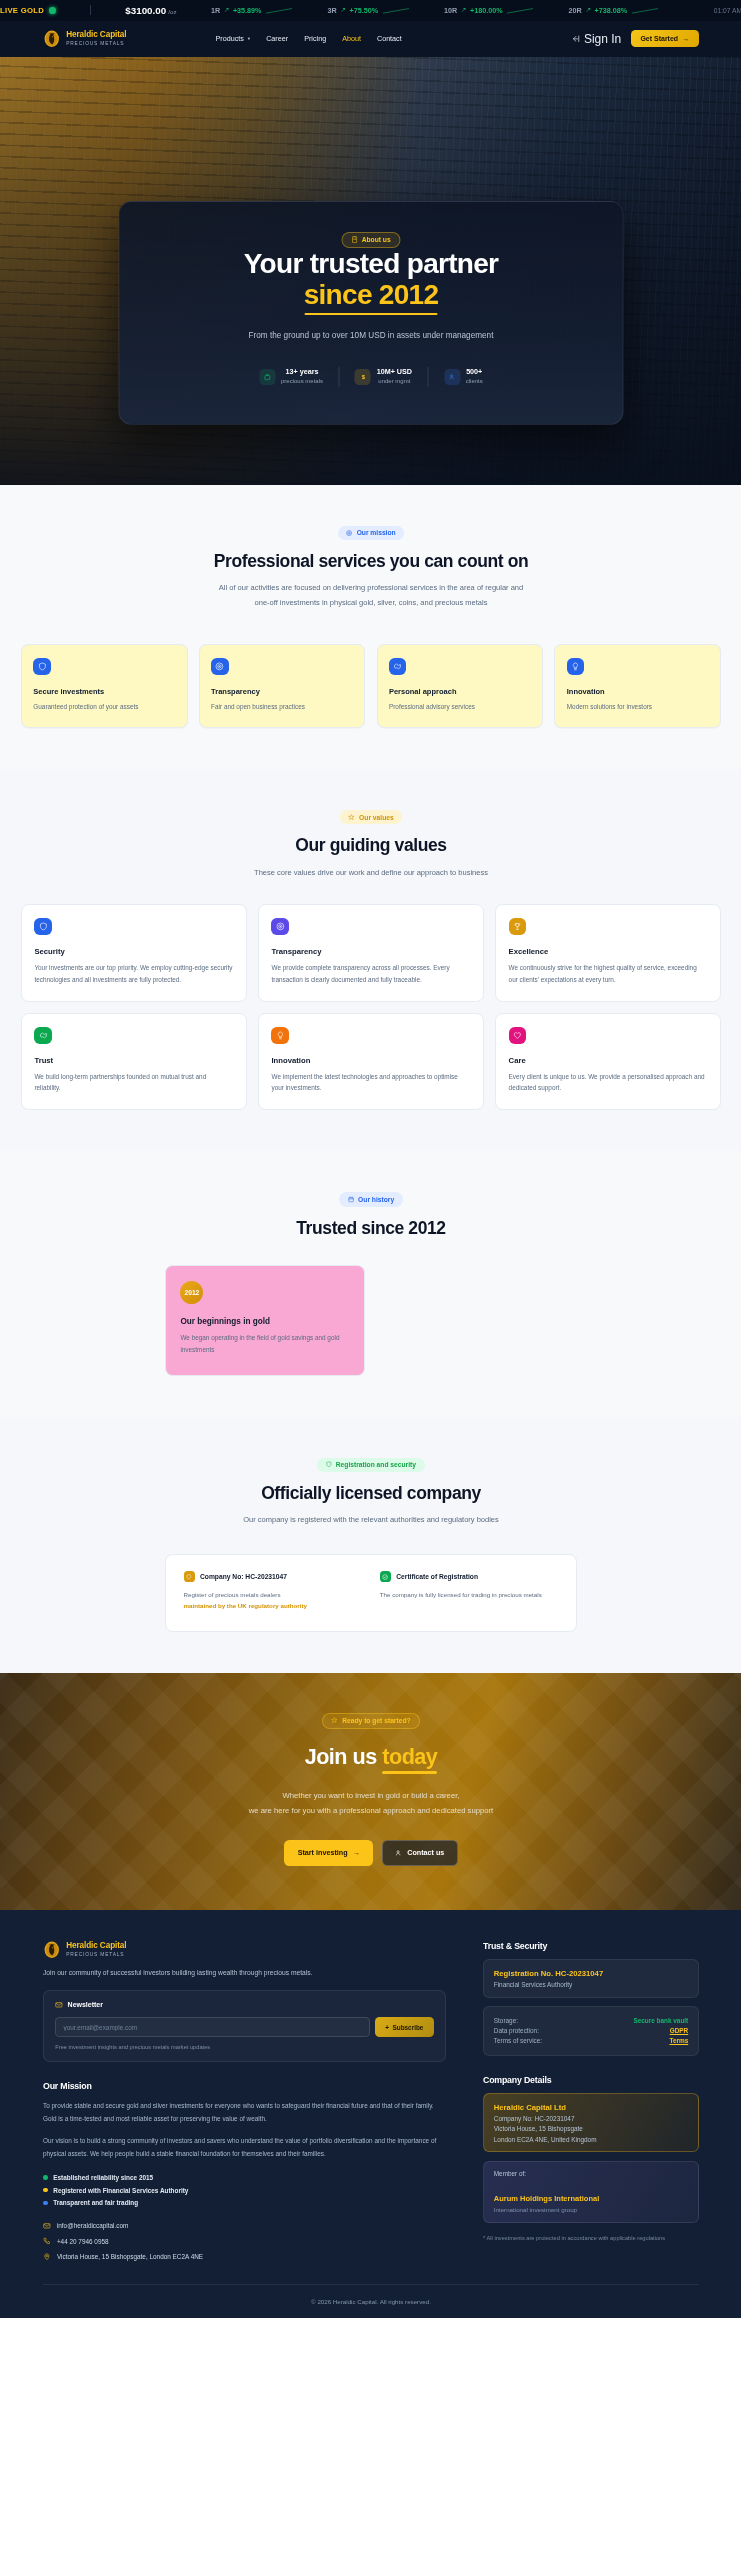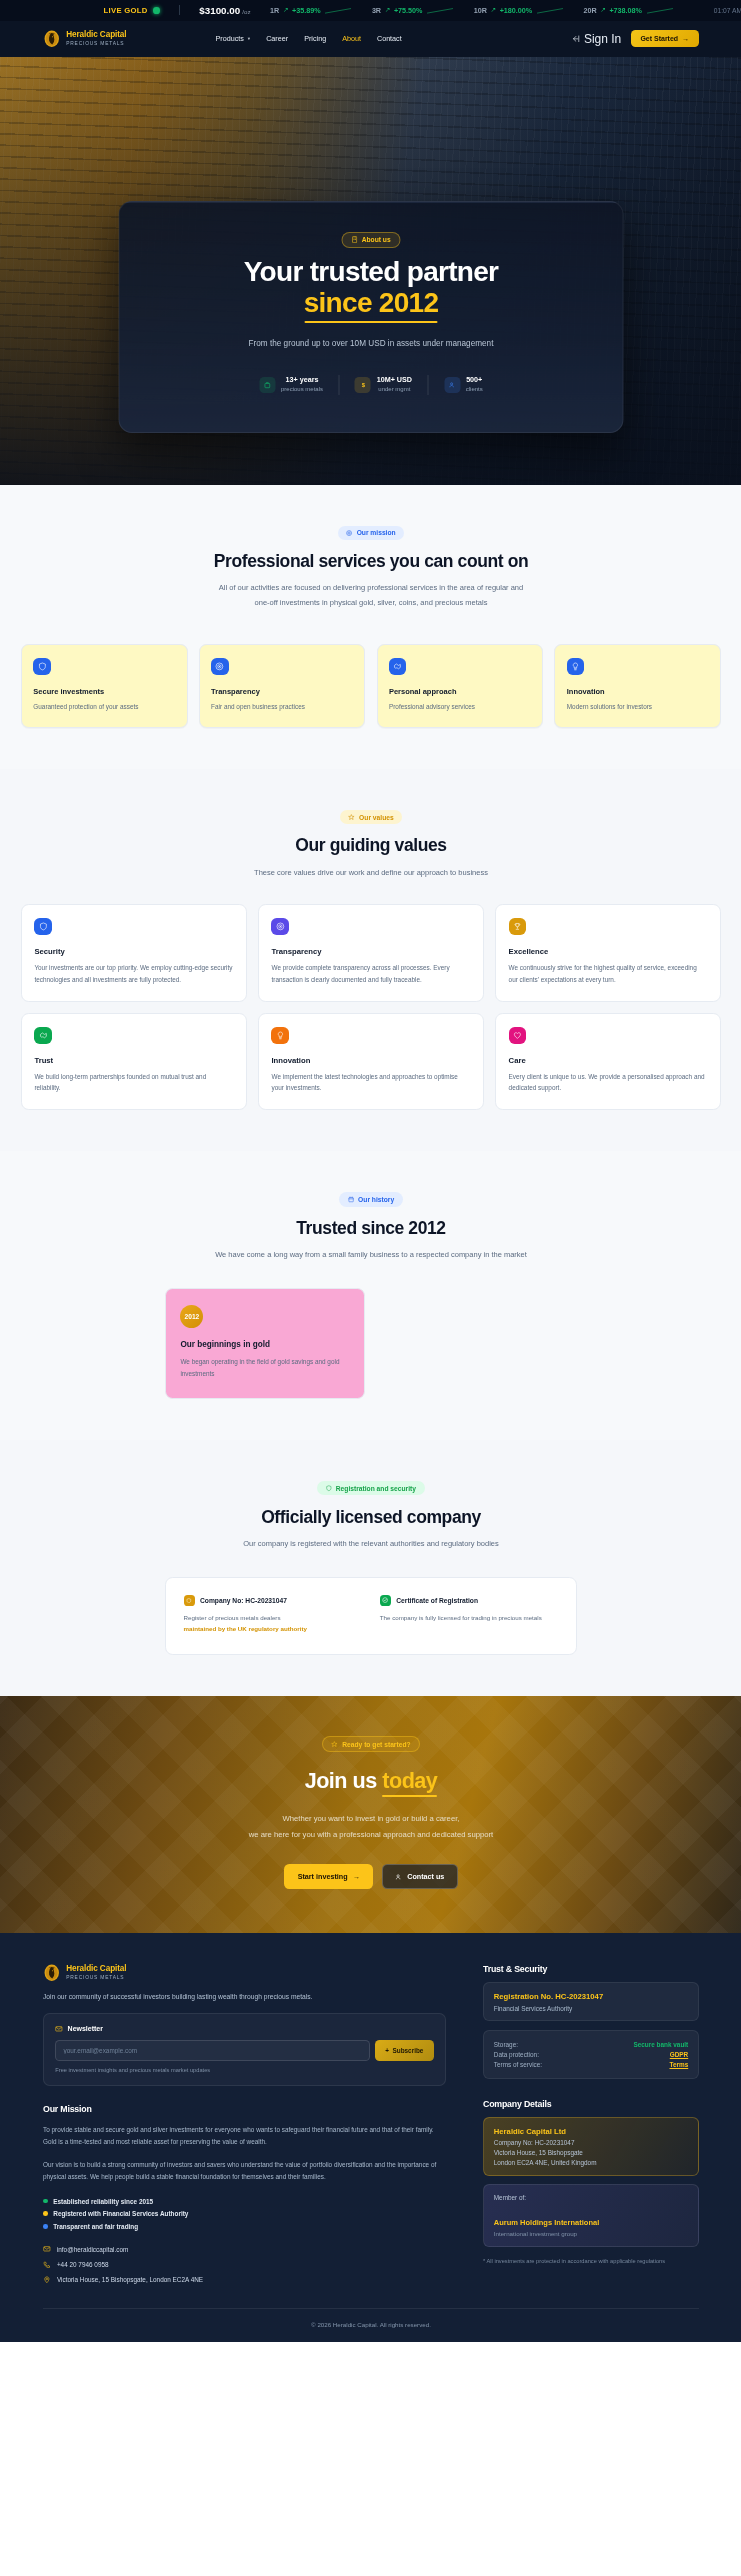--- a/index.html
+++ b/index.html
@@ -6,21 +6,21 @@
   html,body { width:742px; }
   body {
     font-family: "Liberation Sans", sans-serif;
     background:#ffffff;
     color:#0f172a;
     -webkit-font-smoothing:antialiased;
   }
   
   .ticker {
     height:20.6px; background:#060d1b; display:flex; align-items:center;
-    justify-content:flex-end; gap:19.6px; overflow:hidden; position:relative;
+    justify-content:space-between; gap:19.6px; overflow:hidden; position:relative;
   }
   .tk-live { display:flex; align-items:center; gap:5.2px; }
   .tk-live-label { color:#fcc419; font-weight:bold; font-size:7.7px; letter-spacing:0.3px; }
   .tk-dot { width:6.7px; height:6.7px; border-radius:50%; background:#12b76a; box-shadow:0 0 4.1px #12b76a; }
   .tk-sep { width:0.5px; height:10.3px; background:#2a3748; }
   .tk-price { color:#fff; font-size:9.8px; font-weight:bold; }
   .tk-unit { color:#8a97a8; font-size:6.2px; margin-left:2.1px; }
   .tk-item { display:flex; align-items:center; gap:3.6px; font-size:7.2px; }
   .tk-per { color:#93a1b2; font-weight:bold; }
   .tk-arrow { color:#12b76a; font-size:6.7px; }
@@ -67,21 +67,21 @@
     background:linear-gradient(180deg, rgba(14,22,38,.94) 0%, rgba(20,30,50,.93) 60%, rgba(27,38,60,.95) 100%);
     border:0.5px solid rgba(255,255,255,.07);
     box-shadow:0 17.5px 41px rgba(0,0,0,.55);
     text-align:center;
   }
   .pill {
     display:inline-flex; align-items:center; gap:4.1px; border-radius:515px;
     padding:3.6px 8.8px; font-size:6.7px; font-weight:bold;
   }
   .pill-gold { background:rgba(252,196,25,.13); border:0.5px solid rgba(252,196,25,.4); color:#fcc419; }
-  .hero-h1 { color:#fff; font-size:28px; font-weight:bold; letter-spacing:-0.7px; margin-top:8px; line-height:1.12; }
+  .hero-h1 { color:#fff; font-size:28px; font-weight:bold; letter-spacing:-0.7px; margin-top:0; line-height:1.12; }
   .hero-accent { color:#fcc419; display:inline-block; position:relative; }
   .hero-accent::after {
     content:""; position:absolute; left:1px; right:1px; bottom:-4.6px; height:2.6px;
     background:#fcc419; border-radius:51px;
   }
   .hero-sub { color:#b9c6d6; font-size:8.2px; margin-top:20.6px; }
   .hero-stats { display:flex; justify-content:center; align-items:center; gap:0; margin-top:27px; }
   .hstat { display:flex; align-items:center; gap:5.7px; padding:0 15.5px; }
   .hstat + .hstat { border-left:0.5px solid rgba(255,255,255,.12); }
   .hstat-ic { width:16px; height:16px; border-radius:4.6px; display:flex; align-items:center; justify-content:center; }
@@ -477,21 +477,20 @@
 <div class="sec bg-lighter">
   <div class="sec-head">
     <div class="pill pill-blue2">
       <svg width="6.2" height="6.7" viewBox="0 0 14 14">
         <rect x="2" y="3" width="10" height="9.5" rx="1.2" stroke="#2563eb" stroke-width="1.15" fill="none"></rect>
         <path d="M2 6h10M4.6 1.6v2.2M9.4 1.6v2.2" stroke="#2563eb" stroke-width="1.15" stroke-linecap="round"></path>
       </svg>
       <span>Our history</span>
     </div>
     <div class="sec-title">Trusted since 2012</div>
-    <div class="sec-sub">We have come a long way from a small family business to a respected company in the market</div>
   </div>
   <div class="grid2">
     <div class="hcard">
       <div class="year-badge">2012</div>
       <div class="hcard-t">Our beginnings in gold</div>
       <div class="hcard-d">We began operating in the field of gold savings and gold investments</div>
     </div>
   </div>
 </div>
 

